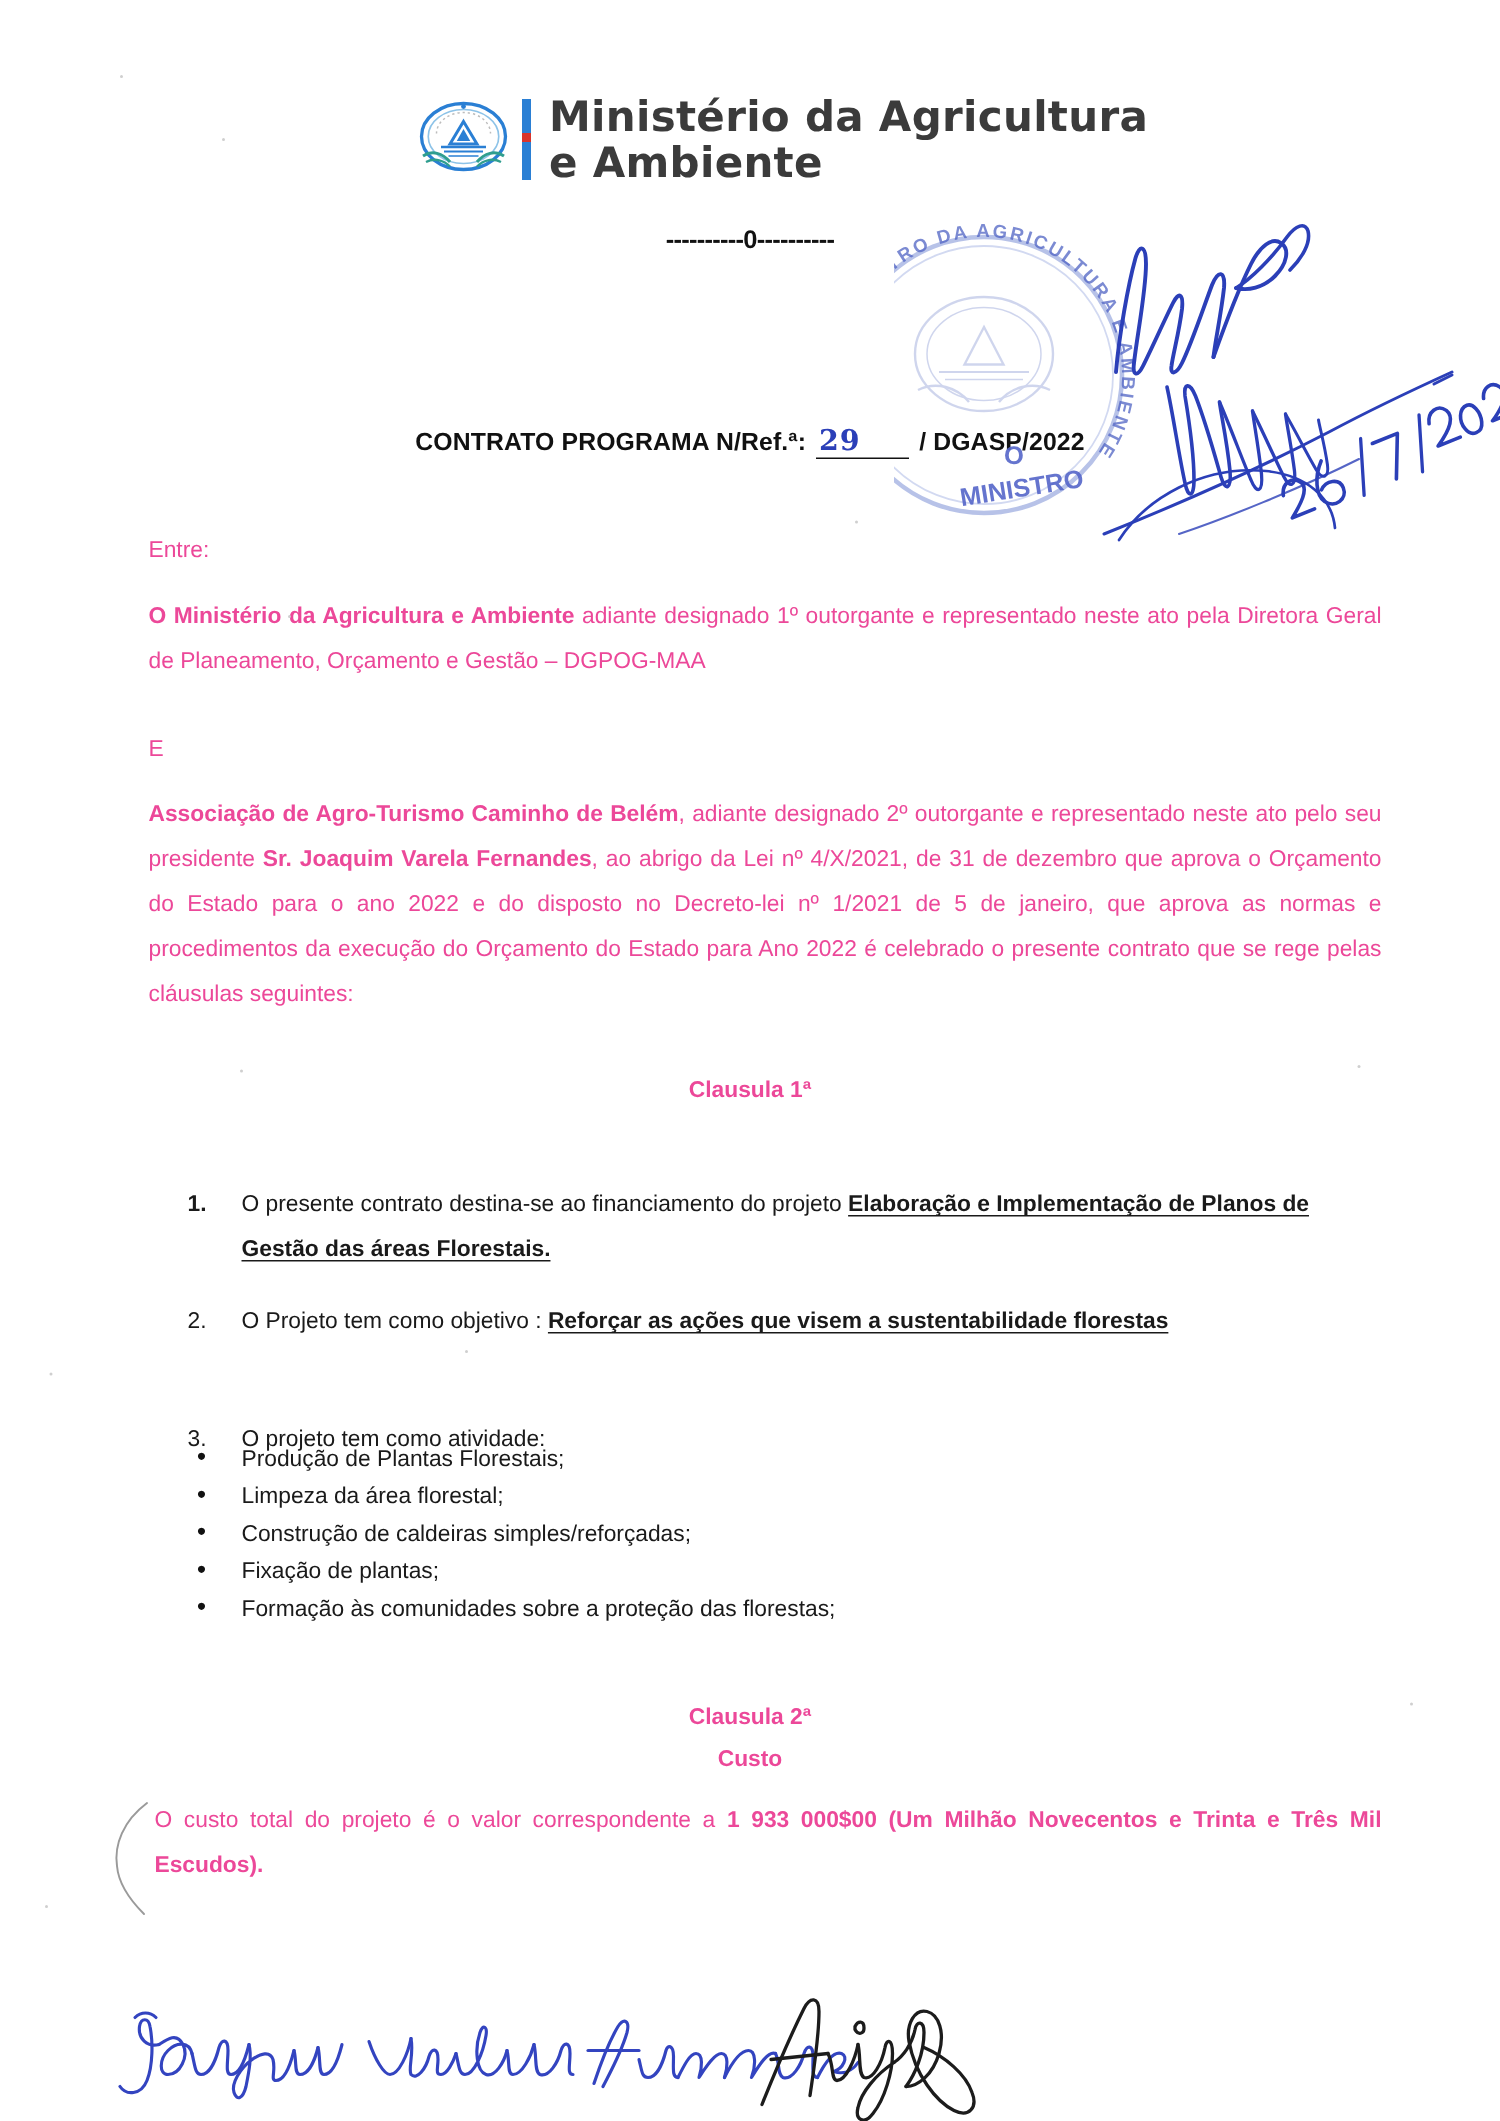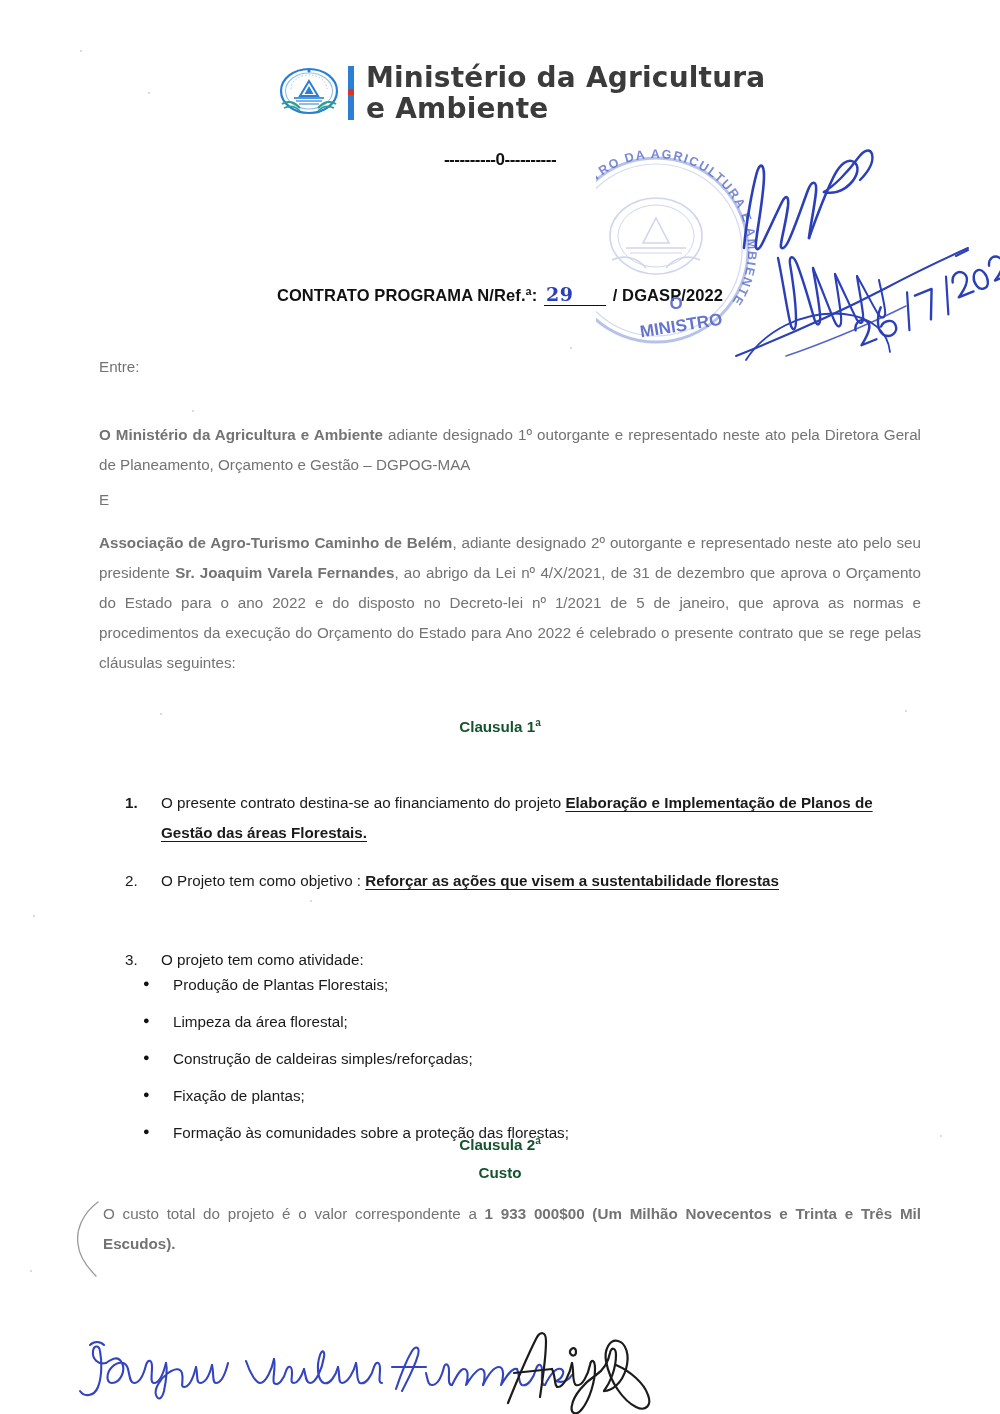--- a/index.html
+++ b/index.html
@@ -104,39 +104,39 @@
     padding-left: 2px;
   }
 
   
   .body-text {
     position: absolute;
     left: 99px;
     width: 822px;
     font-size: 15.2px;
     line-height: 30px;
-    color: #737373;
+    color: #ec4899;
   }
   .b { font-weight: bold; }
   .u { text-decoration: underline; text-underline-offset: 3px; }
 
   #t-entre   { top: 352px; }
-  #t-party1  { top: 420px; text-align: justify; }
+  #t-party1  { top: 396px; text-align: justify; }
   #t-e       { top: 485px; }
   #t-party2  { top: 528px; text-align: justify; }
 
   .centered-heading {
     position: absolute;
     left: 0;
     right: 0;
     text-align: center;
     font-size: 15.2px;
     font-weight: bold;
     line-height: 28px;
-    color: #14532d;
+    color: #ec4899;
   }
   #h-clausula1 { top: 713px; }
   #h-clausula2 { top: 1131px; }
 
   
   .num-item {
     position: absolute;
     left: 125px;
     width: 800px;
     font-size: 15.2px;
@@ -167,21 +167,21 @@
     margin: 0;
     padding: 0;
     list-style: none;
     font-size: 15.2px;
     line-height: 25px;
     color: #1a1a1a;
   }
   .bullets li {
     position: relative;
     padding-left: 36px;
-    margin: 12px;
+    margin: 0;
   }
   .bullets li::before {
     content: "\25CF";
     position: absolute;
     left: 6px;
     top: -1px;
     font-size: 11px;
     color: #111;
   }
 

